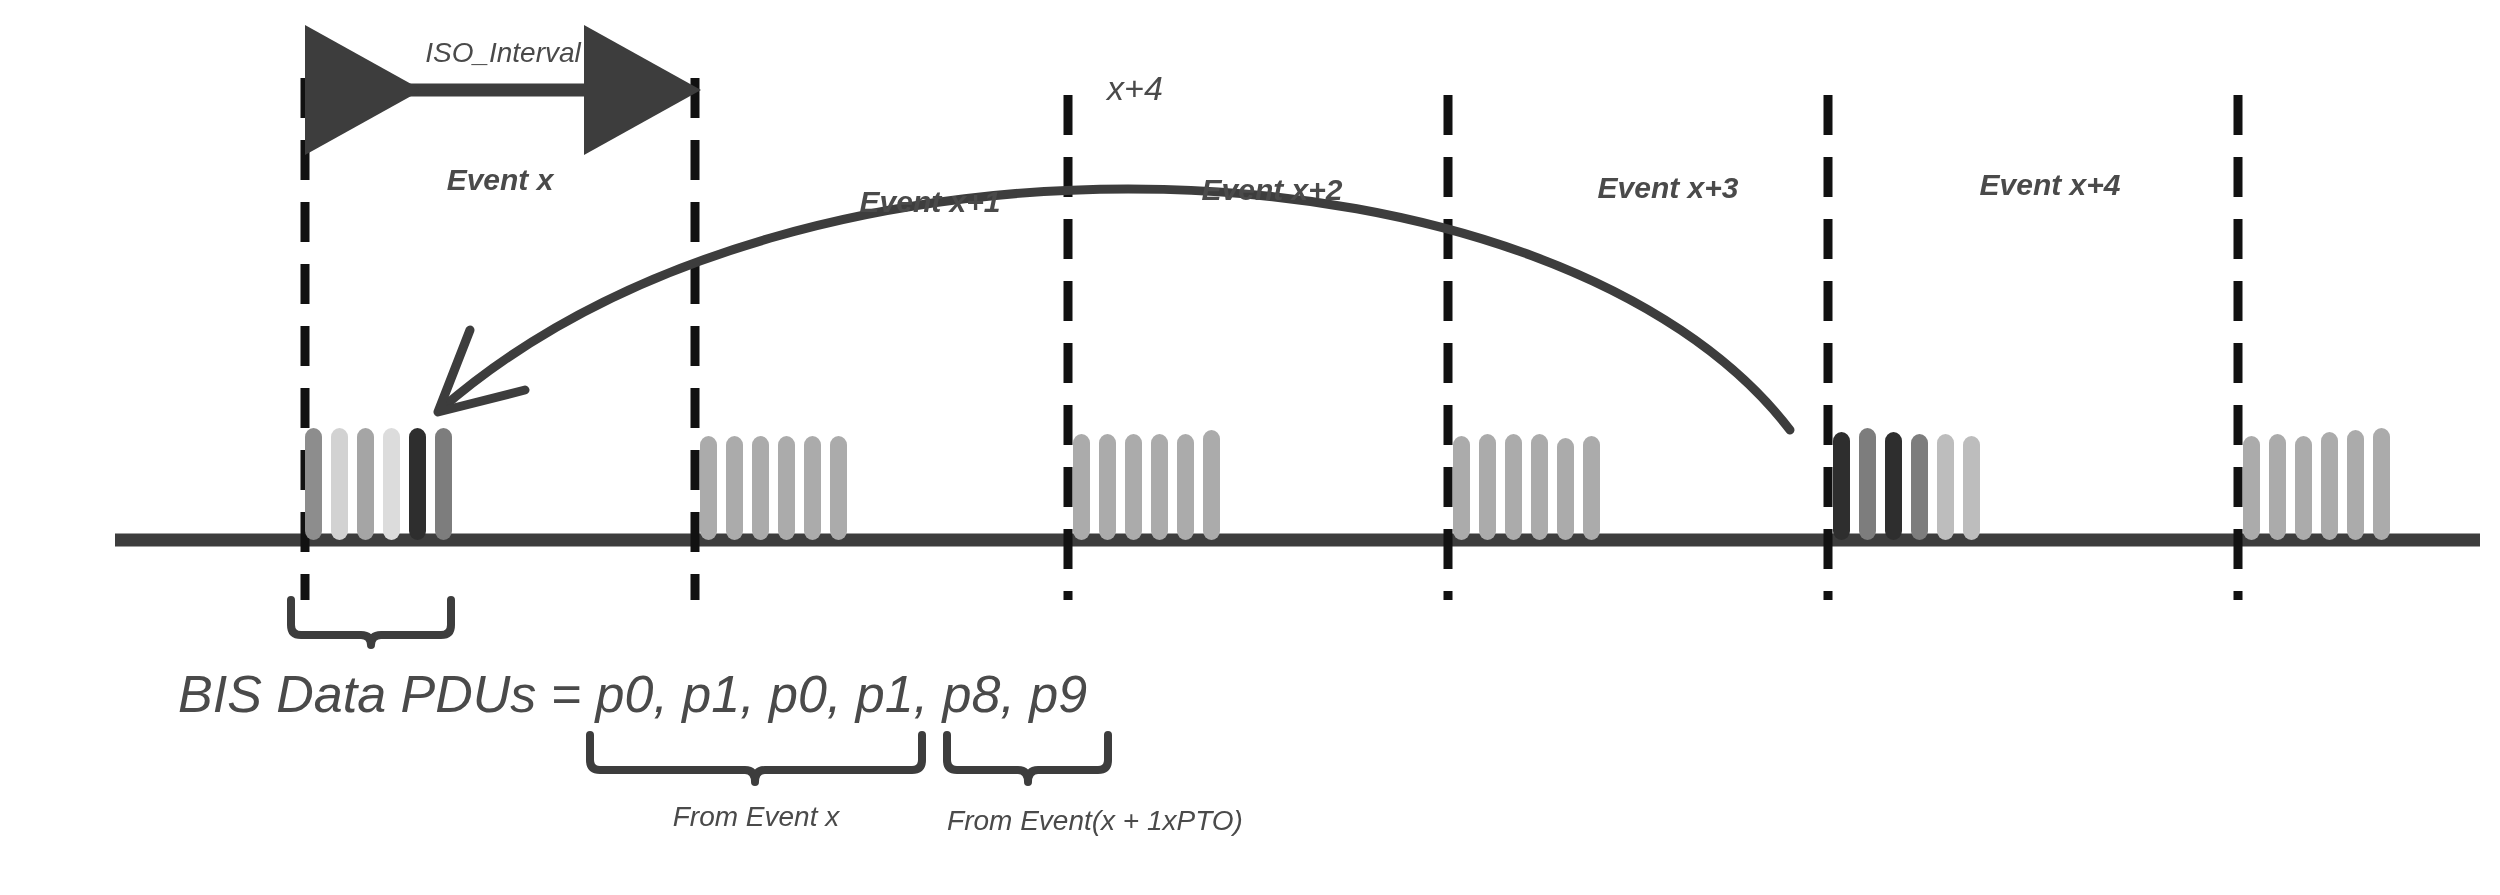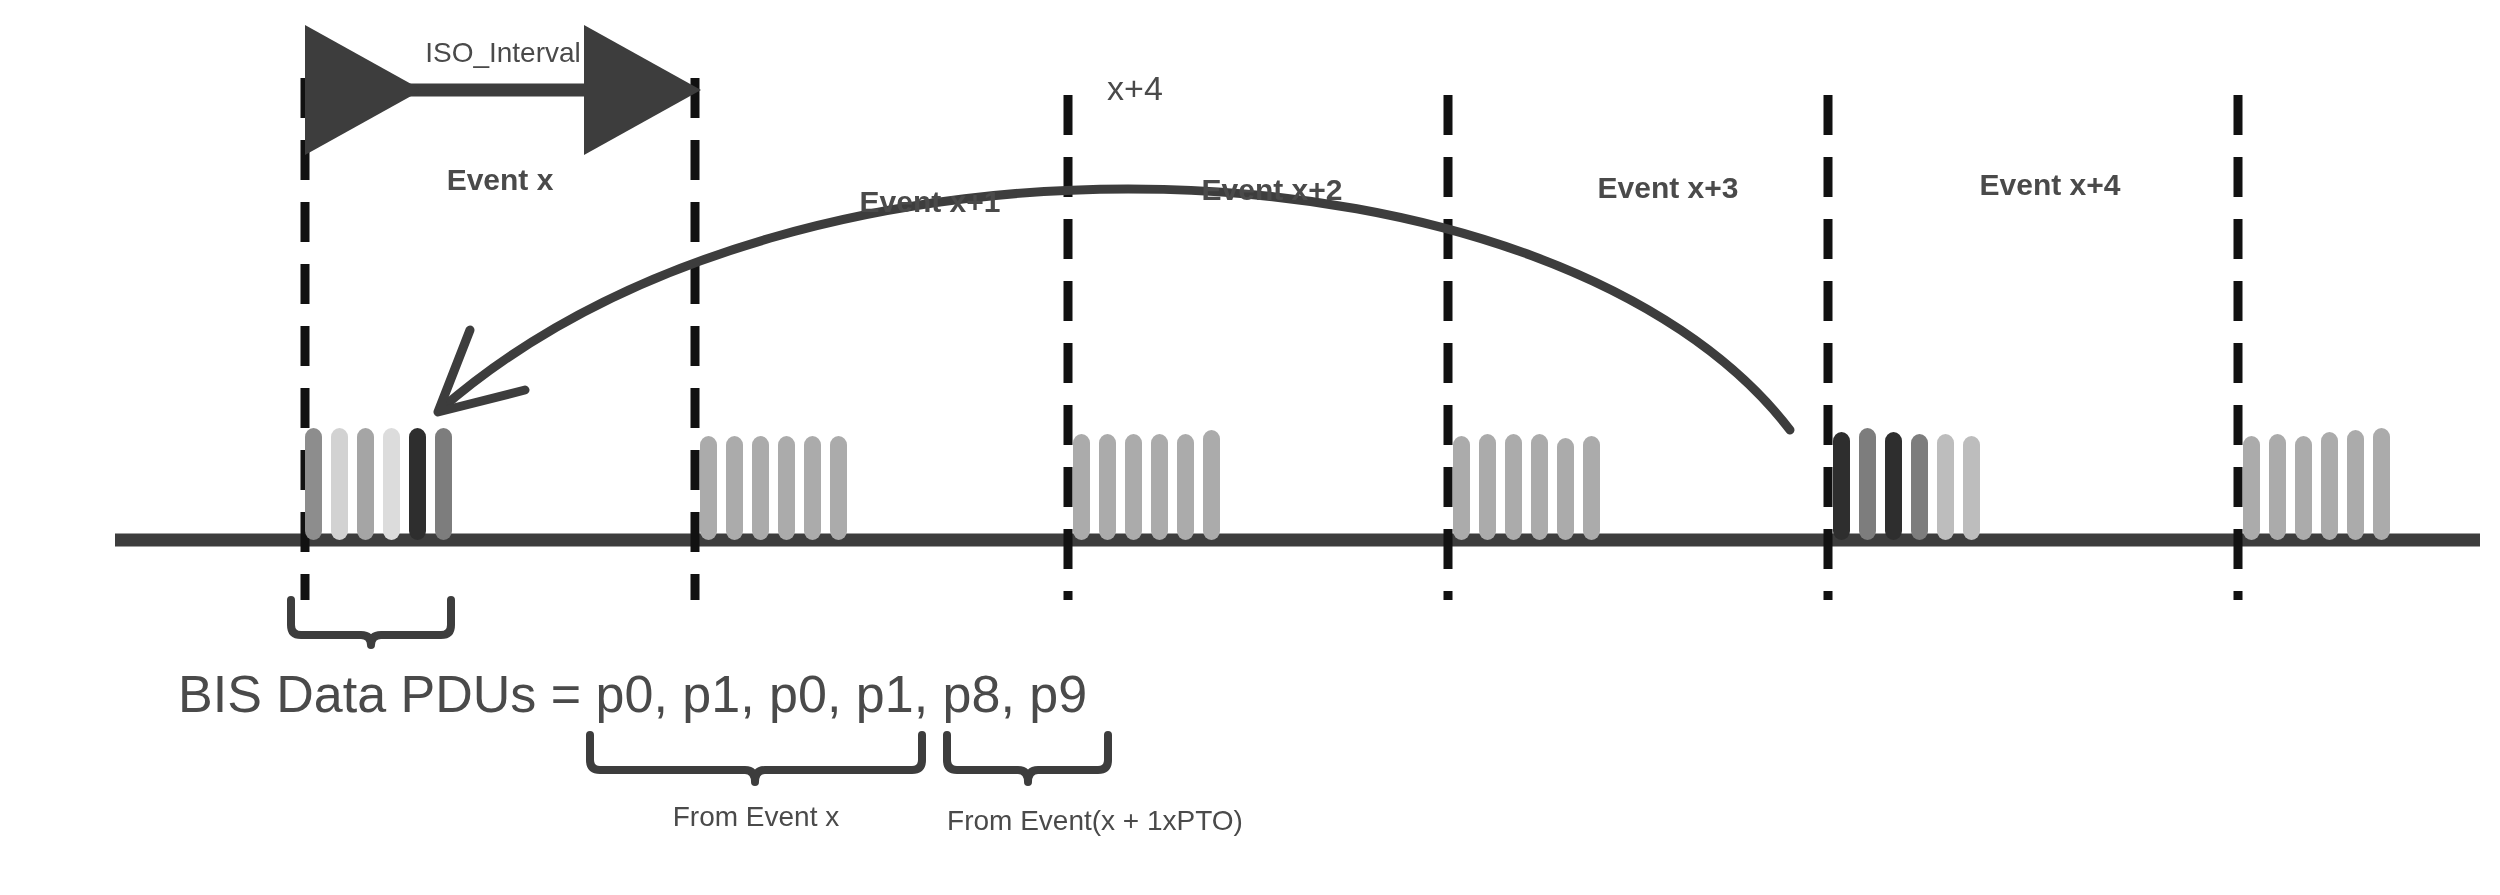--- a/index.html
+++ b/index.html
@@ -9,20 +9,21 @@
   }
   body {
     font-family: "Liberation Sans", sans-serif;
   }
   #diagram-root {
     position: relative;
     width: 2500px;
     height: 895px;
     background: #ffffff;
     overflow: hidden;
+    font-style: italic;
   }
   #diagram-svg {
     position: absolute;
     left: 0;
     top: 0;
     width: 2500px;
     height: 895px;
     display: block;
   }
   .txt {

